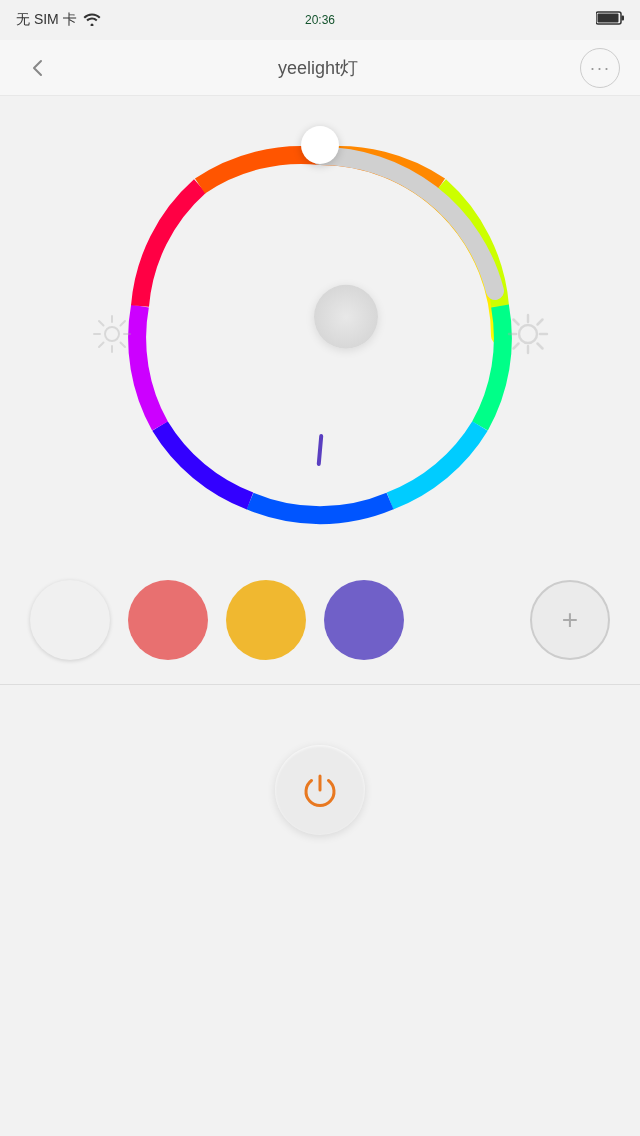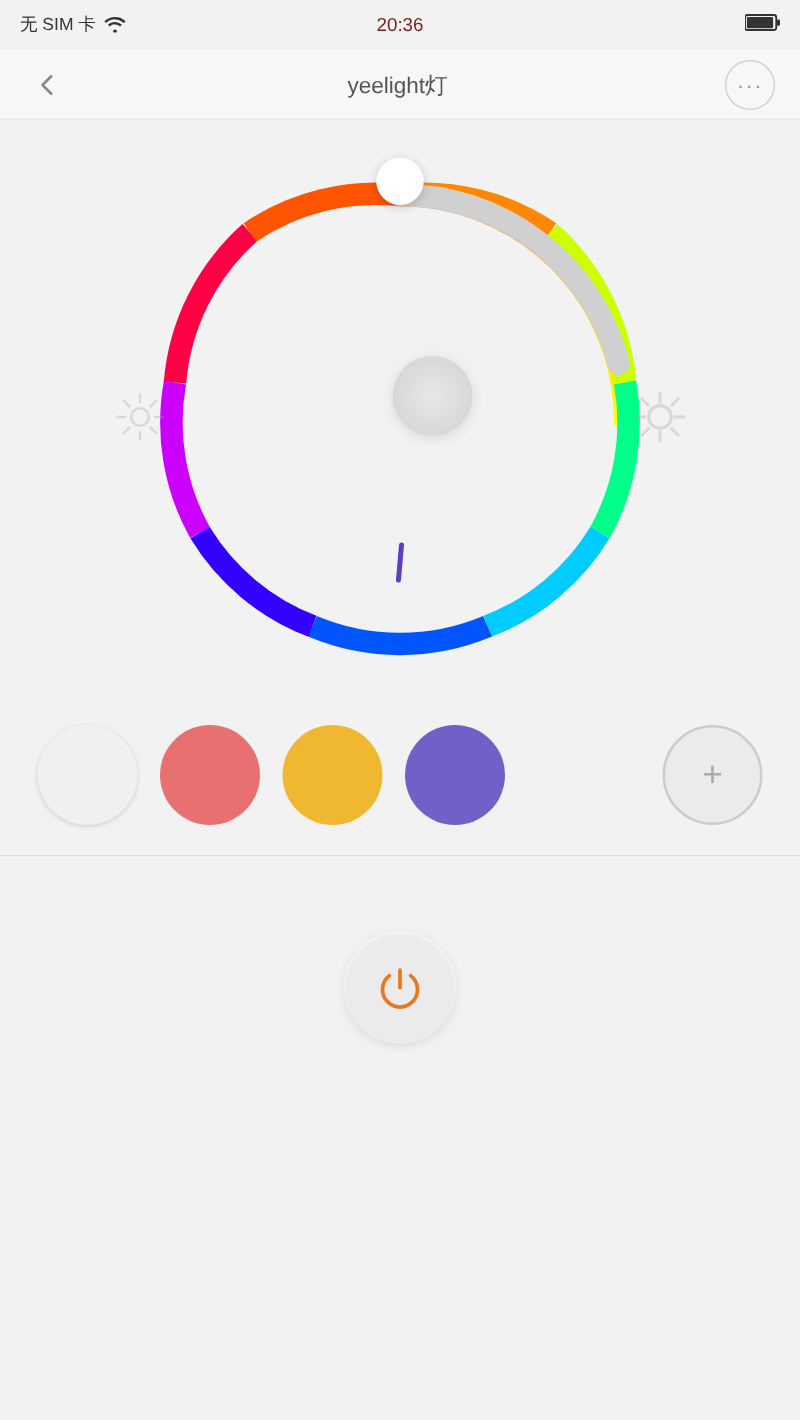--- a/index.html
+++ b/index.html
@@ -29,23 +29,23 @@
       display: flex;
       align-items: center;
       gap: 6px;
       font-size: 14px;
       color: #333;
     }
     .status-center {
       position: absolute;
       left: 50%;
       transform: translateX(-50%);
-      font-size: 15px;
+      font-size: 12px;
       font-weight: 500;
-      color: #7f1d1d;
+      color: #14532d;
       text-align: center;
     }
     .status-right {
       display: flex;
       align-items: center;
       gap: 4px;
     }
 
     
     .nav-bar {

